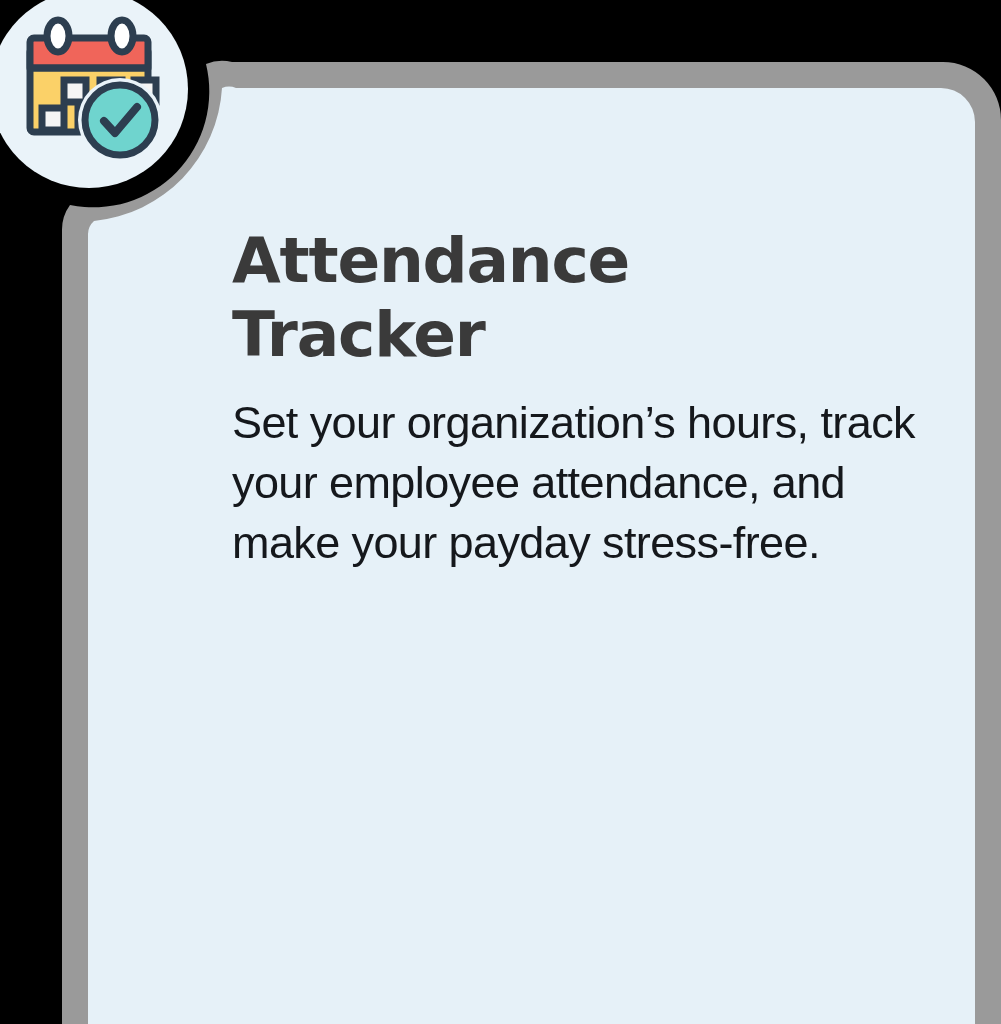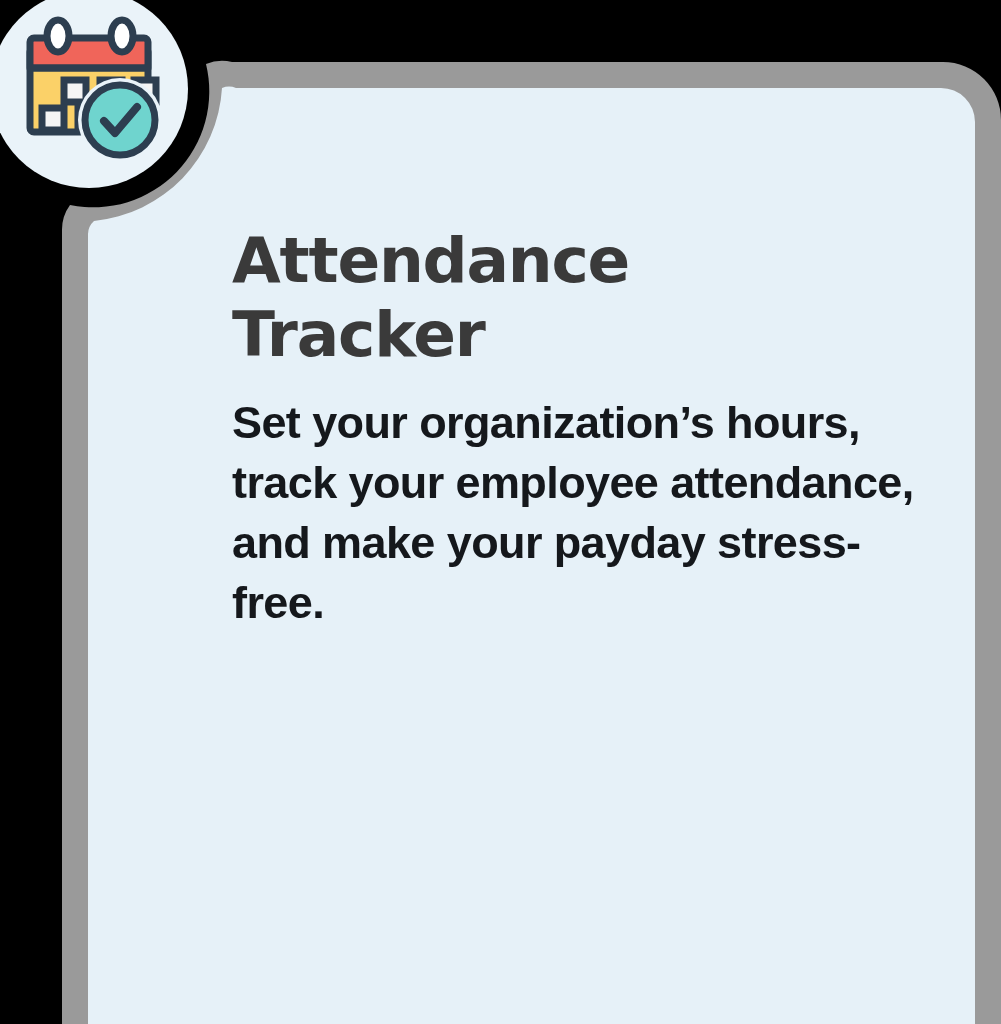--- a/index.html
+++ b/index.html
@@ -47,21 +47,21 @@
     font-size: 63px;
     line-height: 1.17;
     letter-spacing: -1.2px;
     color: #3A3A3A;
     max-width: 440px;
   }
 
   .card-desc {
     margin: 22px 0 0 0;
     font-family: "Liberation Sans", sans-serif;
-    font-weight: 700;
+    font-weight: 400;
     font-size: 45px;
     line-height: 1.33;
     letter-spacing: -0.6px;
     color: #15181C;
     max-width: 700px;
   }
 
   
   #icon-badge {
     position: absolute;

